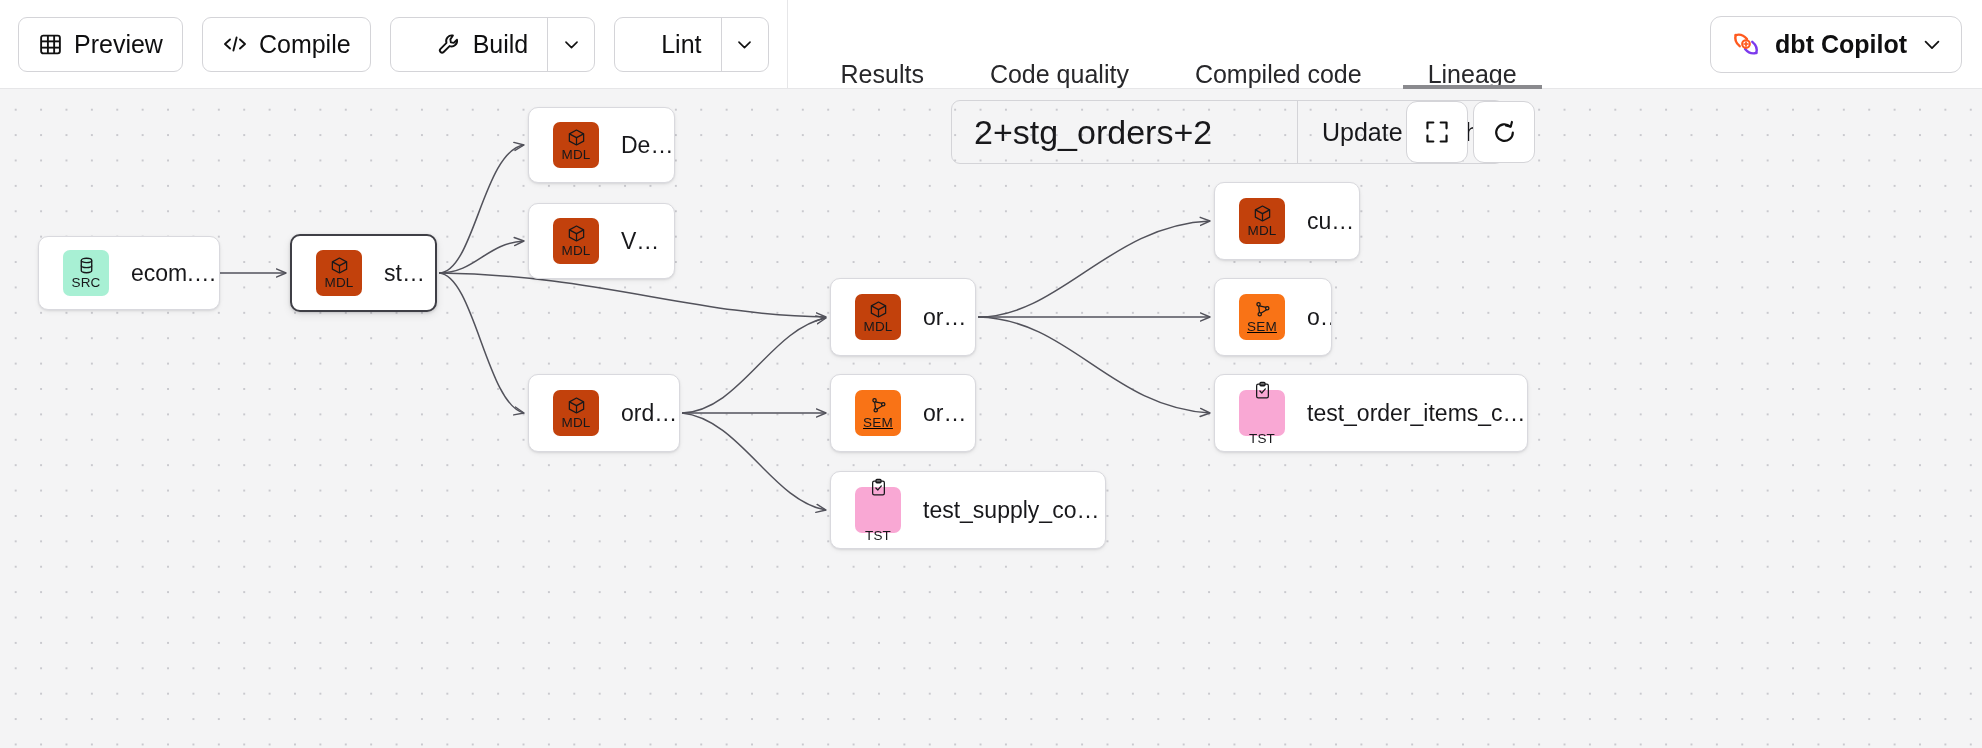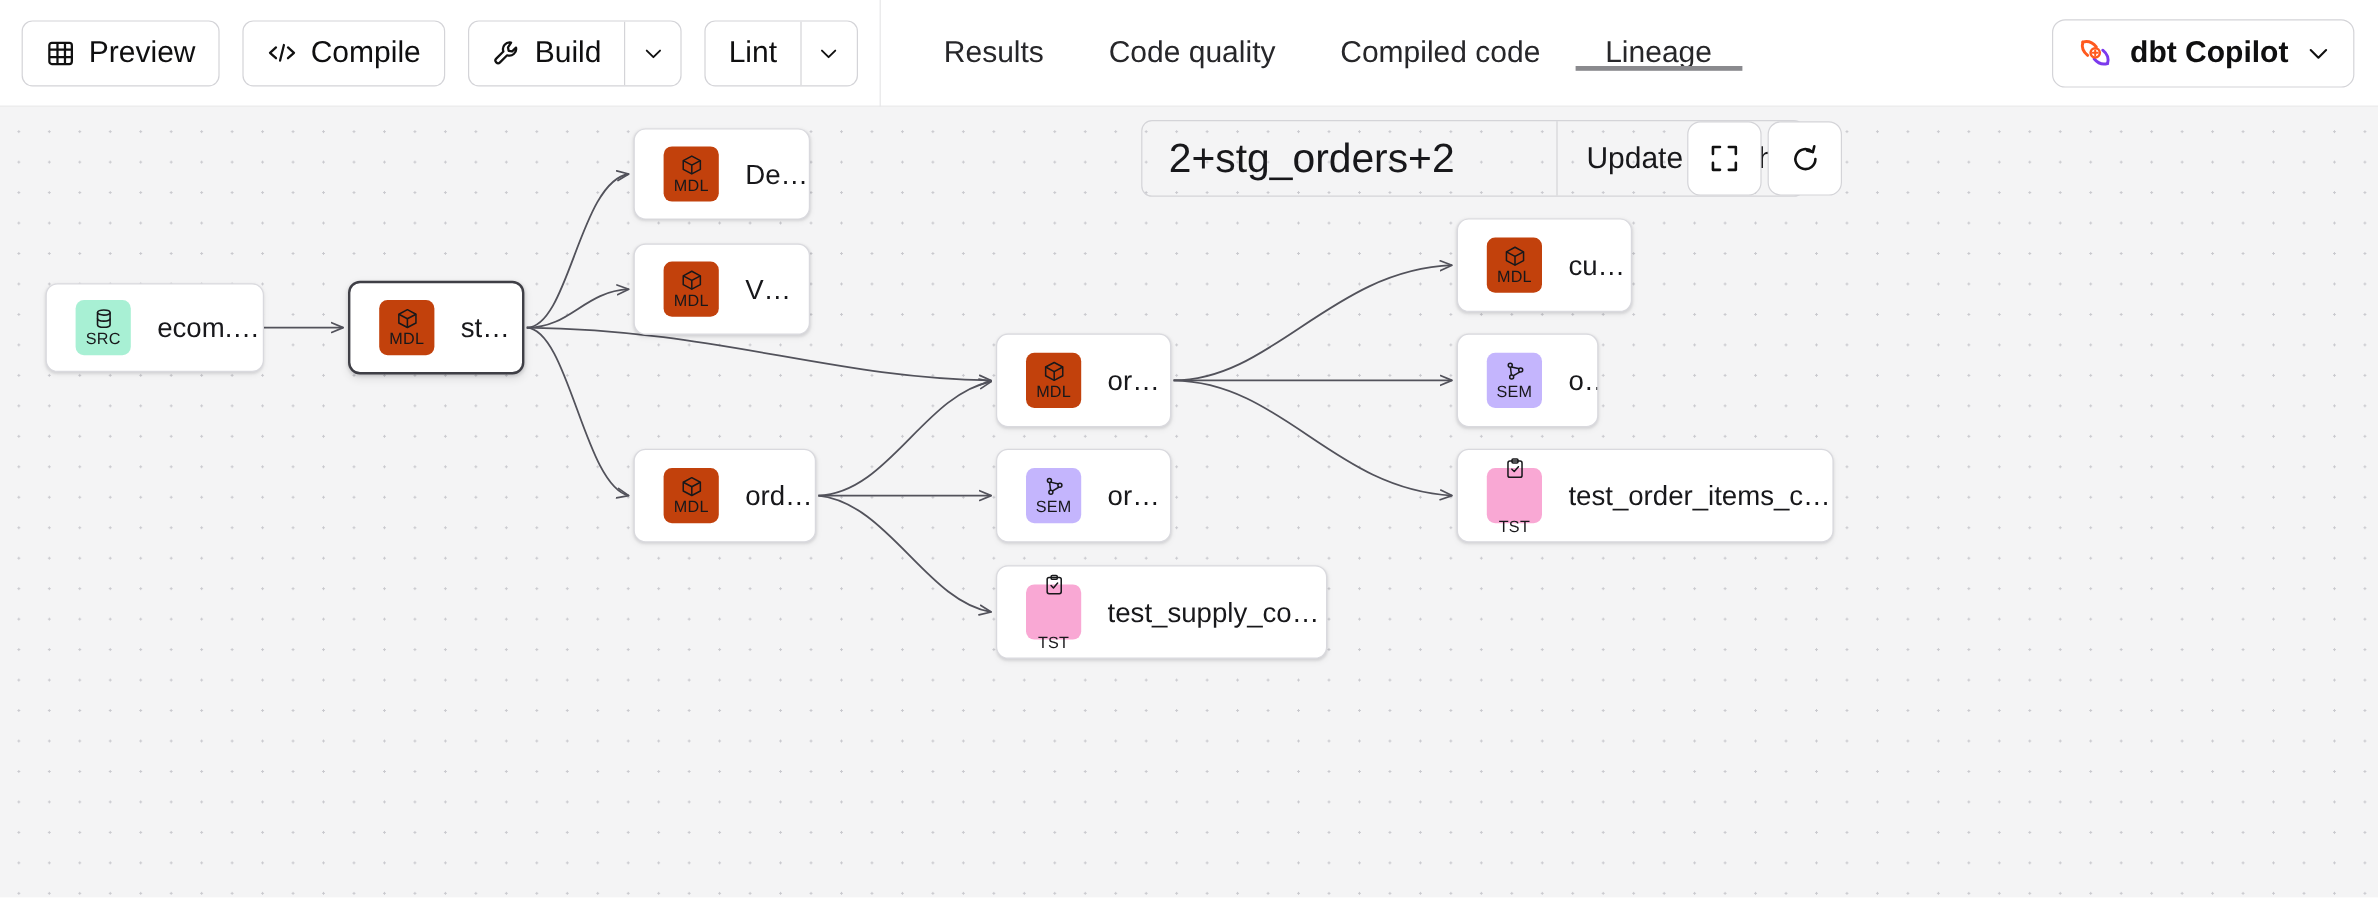--- a/index.html
+++ b/index.html
@@ -59,20 +59,21 @@
   }
 
   .btn-split {
     display: flex;
     align-items: stretch;
     height: 55px;
     border: 1px solid #d4d4d8;
     border-radius: 9px;
     background: #ffffff;
     overflow: hidden;
+    padding-left: 27px;
   }
   .btn-split > .split-main {
     display: flex;
     align-items: center;
     justify-content: center;
     gap: 11px;
     padding: 0 19px;
     font-size: 25px;
     color: #0f0f10;
     cursor: pointer;
@@ -92,24 +93,24 @@
   .tb-divider {
     width: 1px;
     height: 89px;
     background: #e6e6e8;
     margin-left: 18px;
   }
 
   
   .tabs {
     display: flex;
-    align-items: center;
+    align-items: flex-end;
     height: 89px;
     padding-left: 28px;
-    gap: 4px;
+    gap: 16px;
   }
   .tab {
     position: relative;
     display: flex;
     align-items: center;
     padding: 0 25px;
     font-size: 25px;
     color: #27272a;
     cursor: pointer;
     white-space: nowrap;
@@ -198,21 +199,21 @@
   .badge .blabel {
     font-size: 13.5px;
     line-height: 1;
     letter-spacing: .2px;
     color: #18181b;
     font-family: "Liberation Sans", sans-serif;
   }
 
   .badge.src { background: #a8f0d4; }
   .badge.mdl { background: #c2410c; }
-  .badge.sem { background: #c4b5fd; }
+  .badge.sem { background: #f97316; text-decoration: underline; }
   .badge.tst { background: #f9a8d4; gap: 32px; }
 
   .node-label {
     margin-left: 22px;
     font-size: 23px;
     color: #18181b;
     white-space: nowrap;
     overflow: hidden;
     text-overflow: ellipsis;
     font-family: "Liberation Sans", sans-serif;

